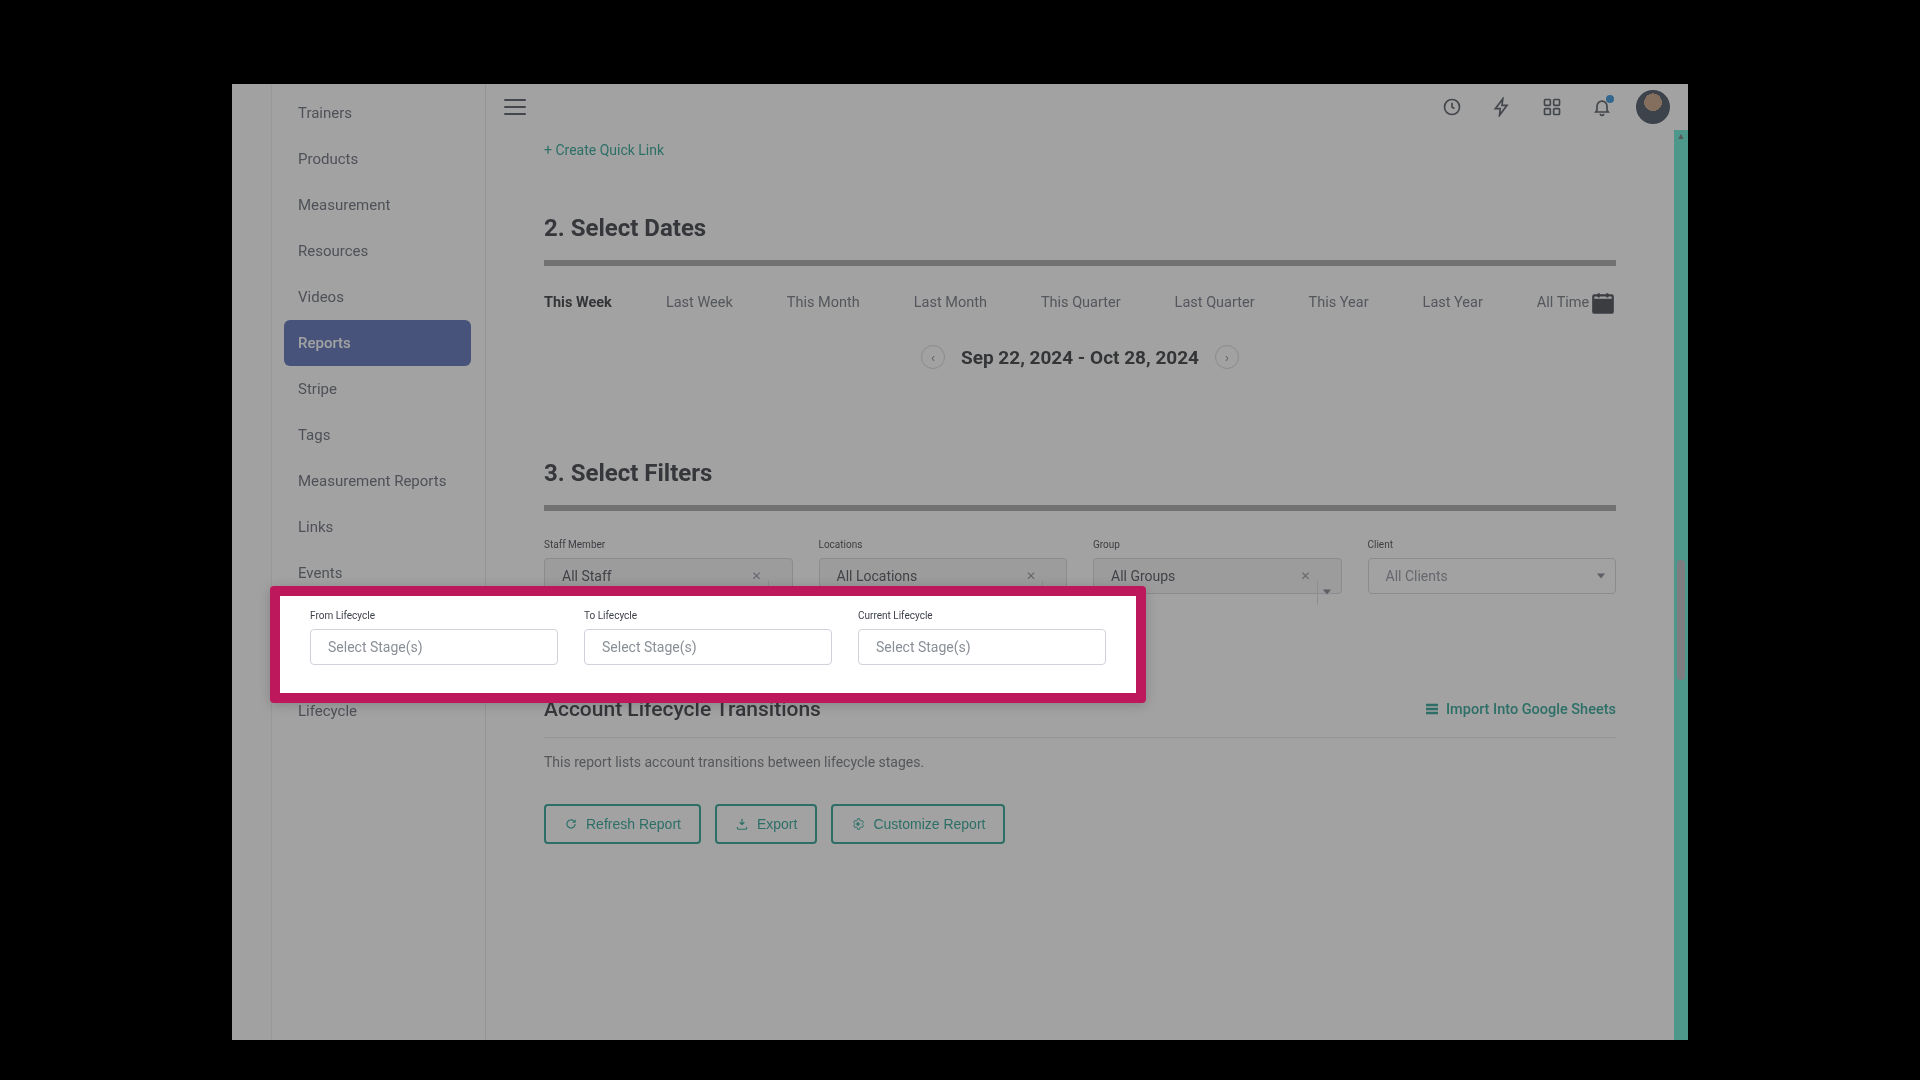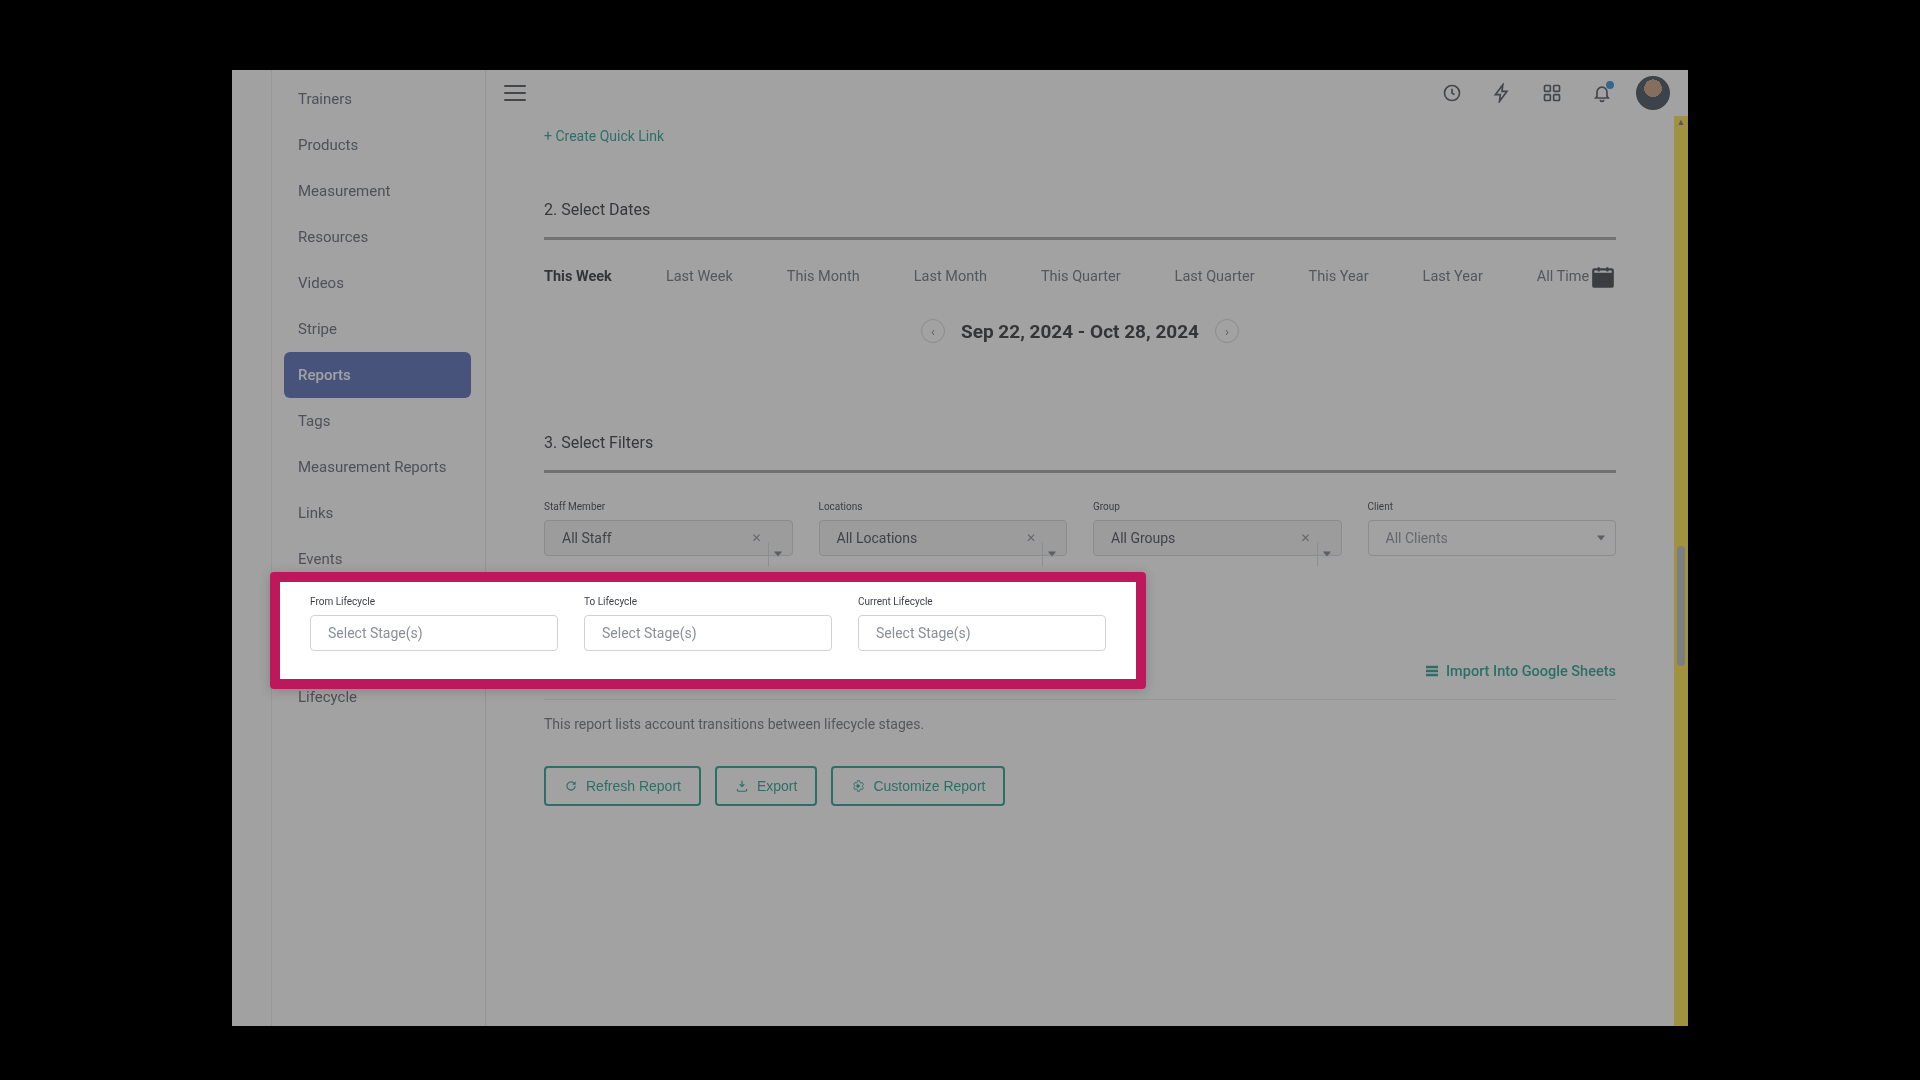--- a/index.html
+++ b/index.html
@@ -10,23 +10,23 @@
     color: #2c3e50;
     font-size: 14px;
     width: 1920px;
     height: 1080px;
     overflow: hidden;
     position: relative;
   }
 
   .stage {
     position: absolute;
-    left: 232px; top: 70px;
+    left: 232px; top: 84px;
     width: 1456px; height: 956px;
-    background: #fde047;
+    background: #5eead4;
   }
 
   
   .dim {
     position: absolute;
     inset: 0;
     background: rgba(60,60,60,0.48);
     pointer-events: none;
     z-index: 50;
   }
@@ -120,26 +120,26 @@
   .quicklink {
     color: #1f9e8e;
     font-size: 14px;
     margin-top: 12px;
     display: inline-block;
     cursor: pointer;
     text-align: right;
   }
 
   h2.section {
-    font-size: 16px;
-    font-weight: 400;
+    font-size: 24px;
+    font-weight: 700;
     color: #2f3238;
     margin-top: 56px;
     padding-bottom: 18px;
-    border-bottom: 3px solid #a3a3a3;
+    border-bottom: 6px solid #a3a3a3;
   }
 
   .date-presets {
     display: flex;
     align-items: center;
     gap: 0;
     margin-top: 28px;
     position: relative;
   }
   .preset {
@@ -300,22 +300,22 @@
 <div class="stage">
 
   <aside class="sidebar">
     <div class="sidebar-strip"></div>
     <div class="side-list" id="side-list">
         <div class="side-item">Trainers</div>
         <div class="side-item">Products</div>
         <div class="side-item">Measurement</div>
         <div class="side-item">Resources</div>
         <div class="side-item">Videos</div>
+        <div class="side-item" data-active="true">Reports</div>
         <div class="side-item">Stripe</div>
-        <div class="side-item" data-active="true">Reports</div>
         <div class="side-item">Tags</div>
         <div class="side-item">Measurement Reports</div>
         <div class="side-item">Links</div>
         <div class="side-item">Events</div>
         <div class="side-item">Support</div>
         <div class="side-item">Time Card</div>
         <div class="side-item">Lifecycle</div>
       </div>
   </aside>
 

